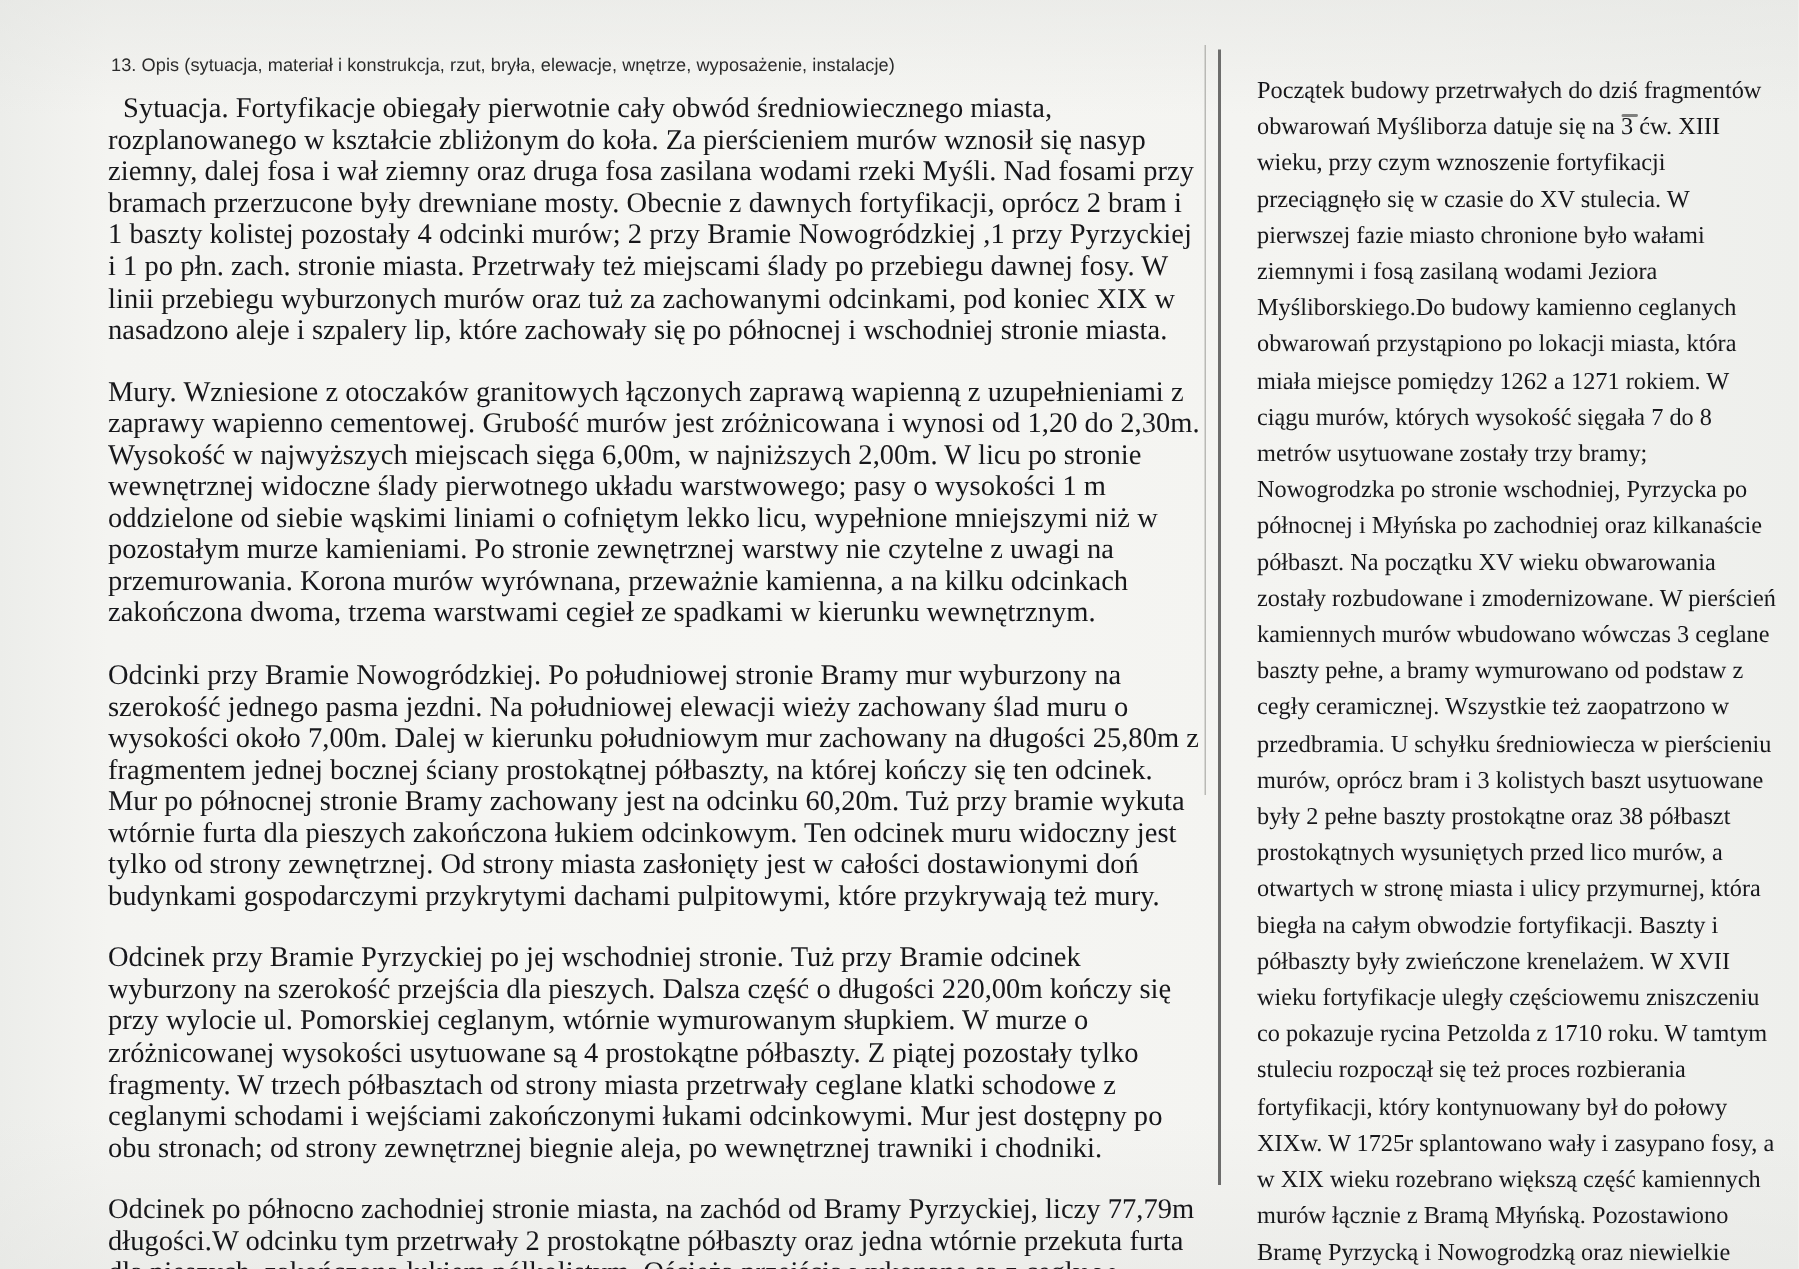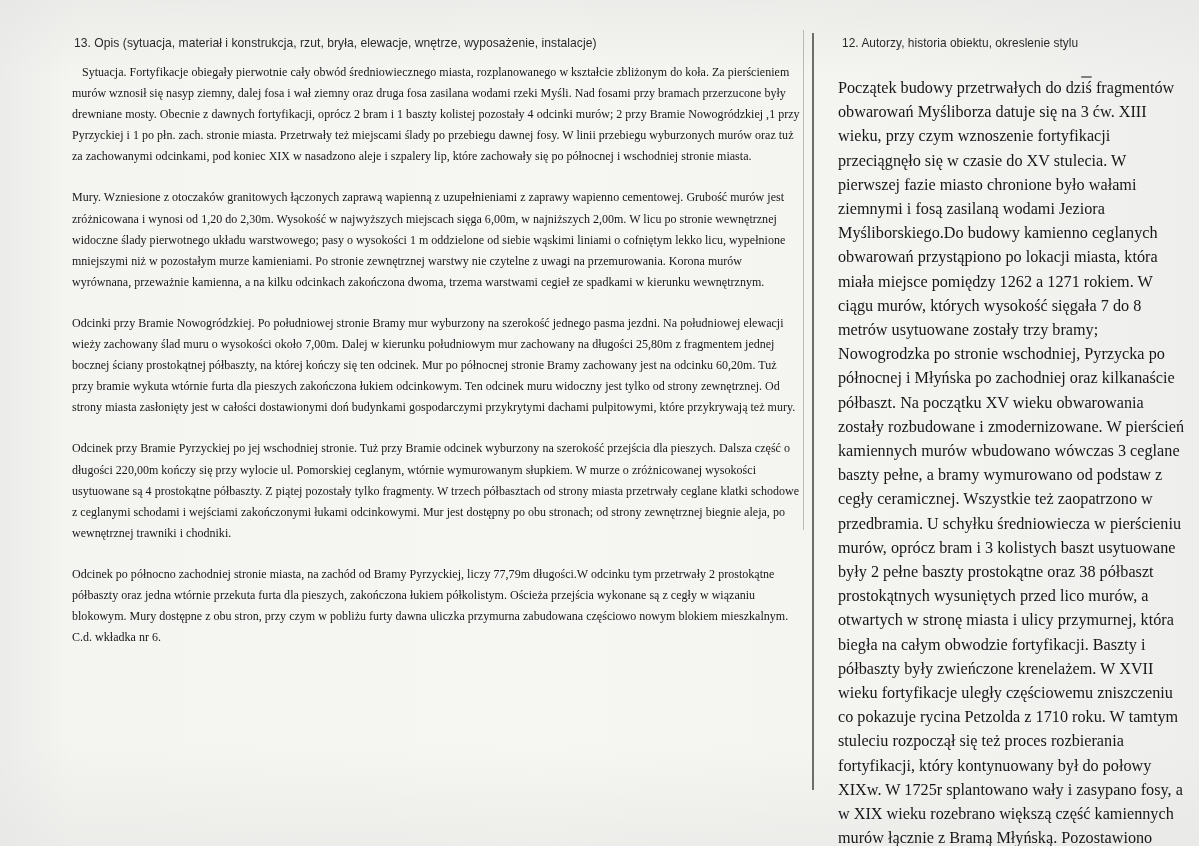--- a/index.html
+++ b/index.html
@@ -52,21 +52,21 @@
     font-size: 12.1px;
     color: #2b2b2b;
     letter-spacing: 0.05px;
     line-height: 14px;
     margin: 0 0 12px 2px;
     white-space: nowrap;
   }
 
   .body-text {
     font-family: "Liberation Serif", "DejaVu Serif", serif;
-    font-size: 12px;
+    font-size: 19px;
     line-height: 21.1px;
     color: #17171a;
     text-align: left;
     margin: 0;
     letter-spacing: 0.02px;
   }
 
   #left-column .body-text {
     text-indent: 0;
   }
@@ -160,21 +160,20 @@
 
     <p class="body-text para">Odcinek przy Bramie Pyrzyckiej po jej wschodniej stronie. Tuż przy Bramie odcinek wyburzony na szerokość  przejścia dla pieszych. Dalsza część o długości 220,00m kończy się przy wylocie ul. Pomorskiej ceglanym, wtórnie wymurowanym słupkiem. W murze o zróżnicowanej wysokości usytuowane są 4 prostokątne półbaszty. Z piątej pozostały tylko fragmenty. W trzech półbasztach od strony miasta przetrwały ceglane klatki schodowe z ceglanymi schodami i wejściami zakończonymi łukami odcinkowymi. Mur jest dostępny po obu stronach;  od strony zewnętrznej biegnie aleja, po wewnętrznej trawniki i chodniki.</p>
 
     <p class="body-text para tight">Odcinek po północno zachodniej stronie miasta, na zachód od Bramy Pyrzyckiej, liczy 77,79m długości.W odcinku tym przetrwały 2 prostokątne półbaszty oraz jedna wtórnie przekuta furta dla pieszych, zakończona łukiem półkolistym. Ościeża przejścia wykonane są z cegły w wiązaniu  blokowym. Mury dostępne z obu stron, przy czym w pobliżu furty dawna uliczka przymurna zabudowana częściowo nowym blokiem mieszkalnym.</p>
 
     <p class="body-text para tight">C.d. wkładka nr 6.</p>
   </div>
 
   <div id="right-column">
 
-    <div class="form-field-label">12. Autorzy, historia obiektu, okreslenie stylu</div>
 
     <div class="spacer-12"></div>
 
     <p class="body-text para">Początek budowy przetrwałych do dziś fragmentów obwarowań Myśliborza datuje się na 3 ćw. XIII wieku, przy czym wznoszenie fortyfikacji przeciągnęło się w czasie do XV stulecia. W pierwszej fazie  miasto chronione było wałami ziemnymi i fosą zasilaną wodami Jeziora Myśliborskiego.Do budowy kamienno ceglanych obwarowań przystąpiono po lokacji miasta, która miała miejsce pomiędzy 1262 a 1271 rokiem. W ciągu murów, których wysokość sięgała 7 do 8 metrów usytuowane zostały trzy bramy; Nowogrodzka po stronie wschodniej, Pyrzycka po północnej i Młyńska po  zachodniej oraz kilkanaście półbaszt. Na początku XV wieku obwarowania zostały rozbudowane i zmodernizowane. W pierścień kamiennych murów wbudowano wówczas 3 ceglane baszty pełne, a bramy wymurowano od podstaw z cegły ceramicznej. Wszystkie też zaopatrzono w przedbramia. U schyłku średniowiecza w pierścieniu murów, oprócz bram i 3 kolistych baszt usytuowane były 2 pełne baszty prostokątne oraz 38 półbaszt prostokątnych wysuniętych przed lico murów, a otwartych w stronę miasta i ulicy przymurnej, która biegła na całym obwodzie fortyfikacji. Baszty i półbaszty były zwieńczone  krenelażem. W XVII wieku fortyfikacje uległy częściowemu zniszczeniu co pokazuje rycina Petzolda z 1710 roku. W tamtym stuleciu  rozpoczął się też proces rozbierania fortyfikacji, który kontynuowany był do połowy XIXw. W 1725r splantowano wały i zasypano fosy, a w XIX wieku rozebrano większą część kamiennych murów łącznie z Bramą Młyńską. Pozostawiono Bramę Pyrzycką i Nowogrodzką oraz niewielkie odcinki przyległych do nich murów. W takim stanie obwarowania przetrwały do naszych czasów.</p>
 
   </div>
 
 </div>
 
 </body></html>

